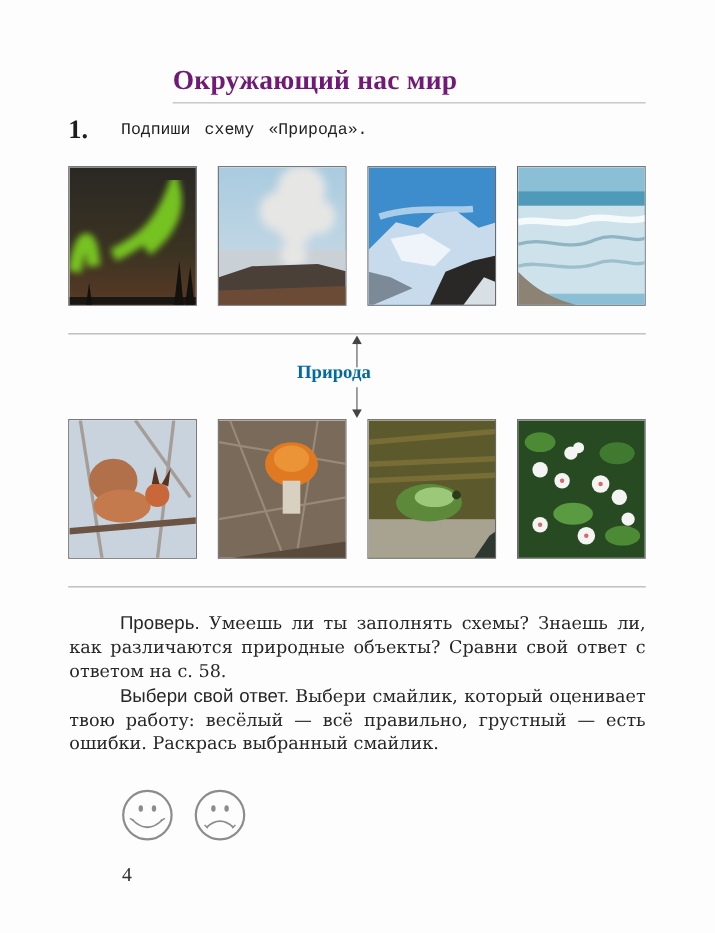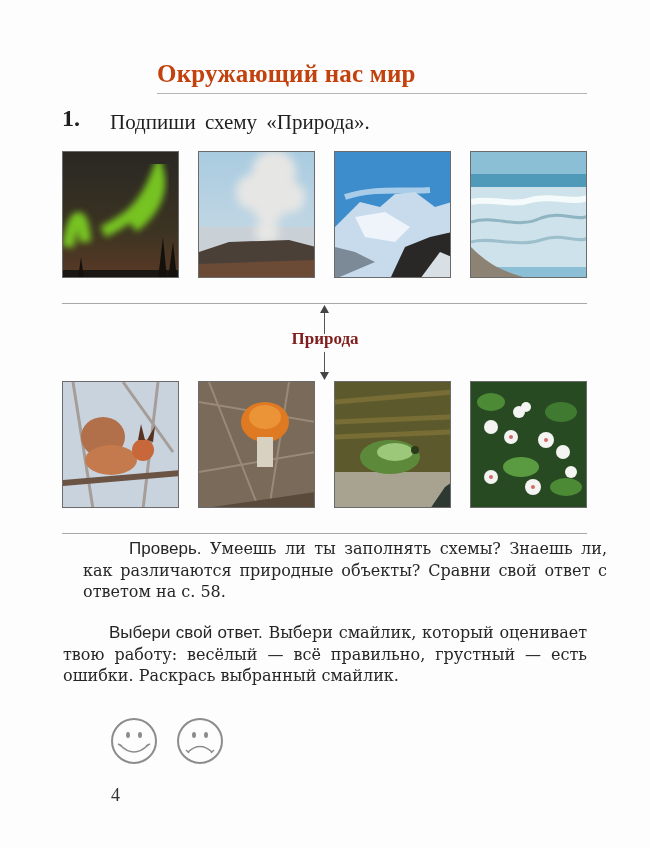--- a/index.html
+++ b/index.html
@@ -3,37 +3,37 @@
 <meta charset="utf-8">
 <style>
   html, body { margin: 0; padding: 0; }
   body {
     width: 650px; height: 848px; background: #fdfdfd; position: relative; overflow: hidden;
     font-family: "DejaVu Serif", serif; color: #1e1e1e;
   }
   .abs { position: absolute; }
   .title {
     left: 157px; top: 60px; font-family: "Liberation Serif", serif; font-weight: bold;
-    font-size: 25px; letter-spacing: 0.2px; color: #c2410c;
+    font-size: 25px; letter-spacing: 0.2px; color: #701a75;
   }
   .title-rule { left: 157px; top: 93px; width: 430px; height: 1px; background: #b4b4b4; }
   .task-num {
     left: 62px; top: 105px; font-family: "Liberation Serif", serif; font-weight: bold; font-size: 24px;
   }
   .task-text {
-    left: 110px; top: 110px; font-family: Liberation Serif, serif; font-size: 21px; word-spacing: 4px;
+    left: 110px; top: 110px; font-family: Liberation Mono, monospace; font-size: 15px; word-spacing: 4px;
   }
   .photo {
     width: 117px; height: 127px; border: 1px solid #6b6b6b; box-sizing: border-box; overflow: hidden;
   }
   .rule { left: 62px; width: 525px; height: 1px; background: #a8a8a8; }
   .arrow-line { left: 324px; width: 1px; background: #555; }
   .center-label {
-    left: 270px; top: 329px; width: 110px; text-align: center; font-family: "Liberation Serif", serif;
-    font-weight: bold; font-size: 17px; color: #7f1d1d;
+    left: 270px; top: 329px; width: 110px; text-align: left; font-family: "Liberation Serif", serif;
+    font-weight: bold; font-size: 17px; color: #0369a1;
   }
   .para {
     left: 63px; width: 524px; font-family: "DejaVu Serif", serif; font-size: 16px; line-height: 21.6px;
     text-align: justify; color: #262626;
   }
   .para .lead { font-family: "Liberation Sans", sans-serif; font-size: 17px; }
   .para .indent { display: inline-block; width: 46px; }
   .page-num { left: 111px; top: 785px; font-family: "Liberation Serif", serif; font-size: 18px; color: #333; }
   svg { display: block; }
 </style>
@@ -181,21 +181,21 @@
       <circle cx="40" cy="55" r="2"></circle>
         <circle cx="75" cy="58" r="2"></circle>
         <circle cx="62" cy="105" r="2"></circle>
         <circle cx="20" cy="95" r="2"></circle>
     </g>
   </svg>
 </div>
 
 <div class="abs rule" style="top:533px;"></div>
 
-<div class="abs para" style="top:538px;margin-left:20px;">
+<div class="abs para" style="top:556px;">
   <span class="indent"></span><span class="lead">Проверь.</span><span> Умеешь ли ты заполнять схемы? Знаешь ли, как различаются природные объекты? Сравни свой ответ с ответом на с. 58.</span>
 </div>
 <div class="abs para" style="top:622px;">
   <span class="indent"></span><span class="lead">Выбери свой ответ.</span><span> Выбери смайлик, который оценивает твою работу: весёлый — всё правильно, грустный — есть ошибки. Раскрась выбранный смайлик.</span>
 </div>
 
 <div class="abs" style="left:110px;top:717px;">
   <svg width="48" height="48" viewBox="0 0 48 48">
     <circle cx="24" cy="24" r="22" fill="none" stroke="#8c8c8c" stroke-width="2"></circle>
     <ellipse cx="18" cy="18" rx="2" ry="3" fill="#8c8c8c"></ellipse>

